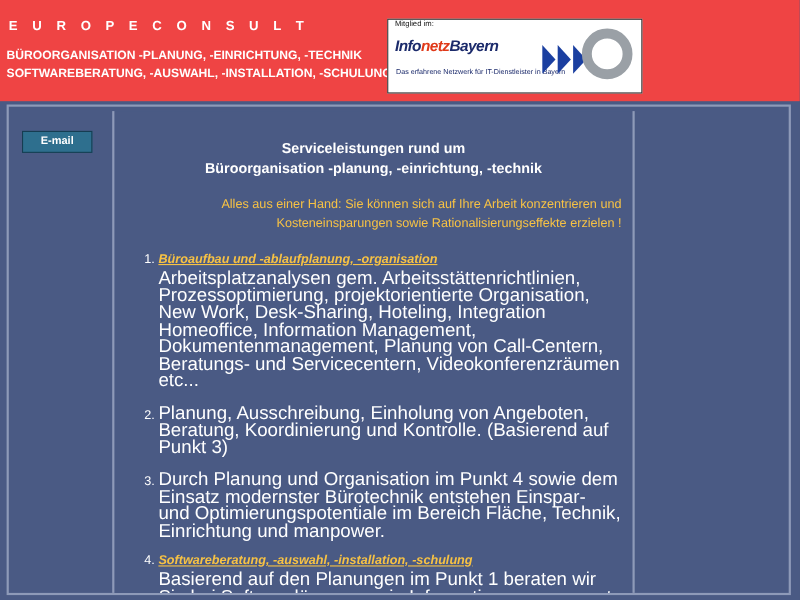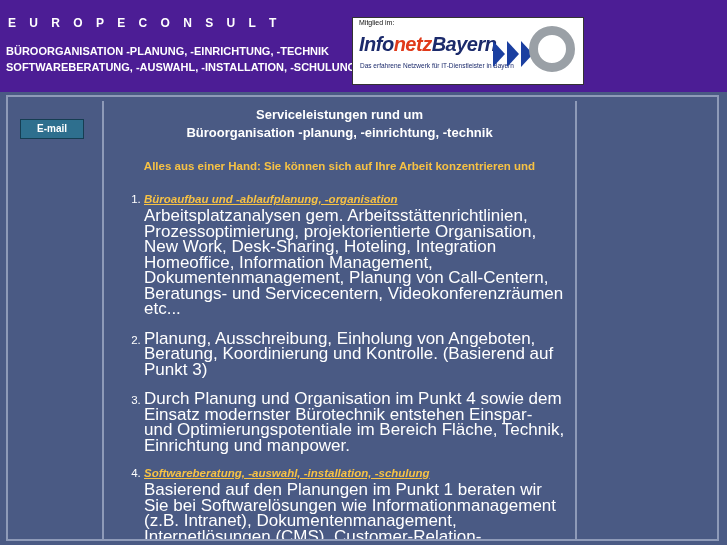--- a/index.html
+++ b/index.html
@@ -11,21 +11,21 @@
     height: 545px;
     background: #4a5a84;
     font-family: "Liberation Sans", sans-serif;
     overflow: hidden;
   }
 
   
   .header {
     position: relative;
     height: 92px;
-    background: #4c1d95;
+    background: #ef4444;
   }
   .brand {
     position: absolute;
     left: 8px;
     top: 16px;
     color: #ffffff;
     font-size: 12px;
     font-weight: bold;
     letter-spacing: 5px;
   }
@@ -61,21 +61,21 @@
     left: 6px;
     top: 1px;
     font-size: 7px;
     color: #111;
     font-family: "Liberation Sans", sans-serif;
   }
   .logo-main {
     position: absolute;
     left: 6px;
     top: 15px;
-    font-size: 20px;
+    font-size: 14px;
     font-weight: bold;
     font-style: italic;
     color: #1b2a6b;
     letter-spacing: -0.5px;
     white-space: nowrap;
   }
   .logo-main .netz { color: #e03a1a; }
   .logo-tag {
     position: absolute;
     left: 7px;
@@ -167,30 +167,30 @@
     top: 0;
     width: 136px;
     height: 100%;
   }
 
   .title-line {
     text-align: center;
     color: #ffffff;
     font-size: 13px;
     font-weight: bold;
-    margin-top: 6px;
+    margin-top: 26px;
   }
   .title-line.second { margin-top: 3px; }
 
   .highlight {
     margin-top: 18px;
-    text-align: center;
+    text-align: right;
     color: #f7c244;
     font-size: 11.5px;
-    font-weight: bold;
+    font-weight: normal;
     line-height: 17px;
   }
 
   ol.items {
     margin: 18px 0 0 0;
     padding-left: 30px;
     color: #ffffff;
   }
   ol.items > li {
     margin-bottom: 14px;
@@ -239,20 +239,21 @@
   <div class="left-col">
     <div class="email-btn">E-mail</div>
   </div>
 
   <div class="content">
     <div class="title-line">Serviceleistungen rund um</div>
     <div class="title-line second">Büroorganisation -planung, -einrichtung, -technik</div>
 
     <div class="highlight">
       <span>Alles aus einer Hand: Sie können sich auf Ihre Arbeit konzentrieren und</span><br>
+      <span>Kosteneinsparungen sowie Rationalisierungseffekte erzielen !</span>
     </div>
 
     <ol class="items">
       <li>
         <span class="item-head">Büroaufbau und -ablaufplanung, -organisation</span>
         <span class="item-body">Arbeitsplatzanalysen gem. Arbeitsstättenrichtlinien, Prozessoptimierung, projektorientierte Organisation, New Work, Desk-Sharing, Hoteling, Integration Homeoffice, Information Management, Dokumentenmanagement, Planung von Call-Centern, Beratungs- und Servicecentern, Videokonferenzräumen etc...</span>
       </li>
       <li>
         <span class="item-body">Planung, Ausschreibung, Einholung von Angeboten, Beratung, Koordinierung und Kontrolle. (Basierend auf Punkt 3)</span>
       </li>

